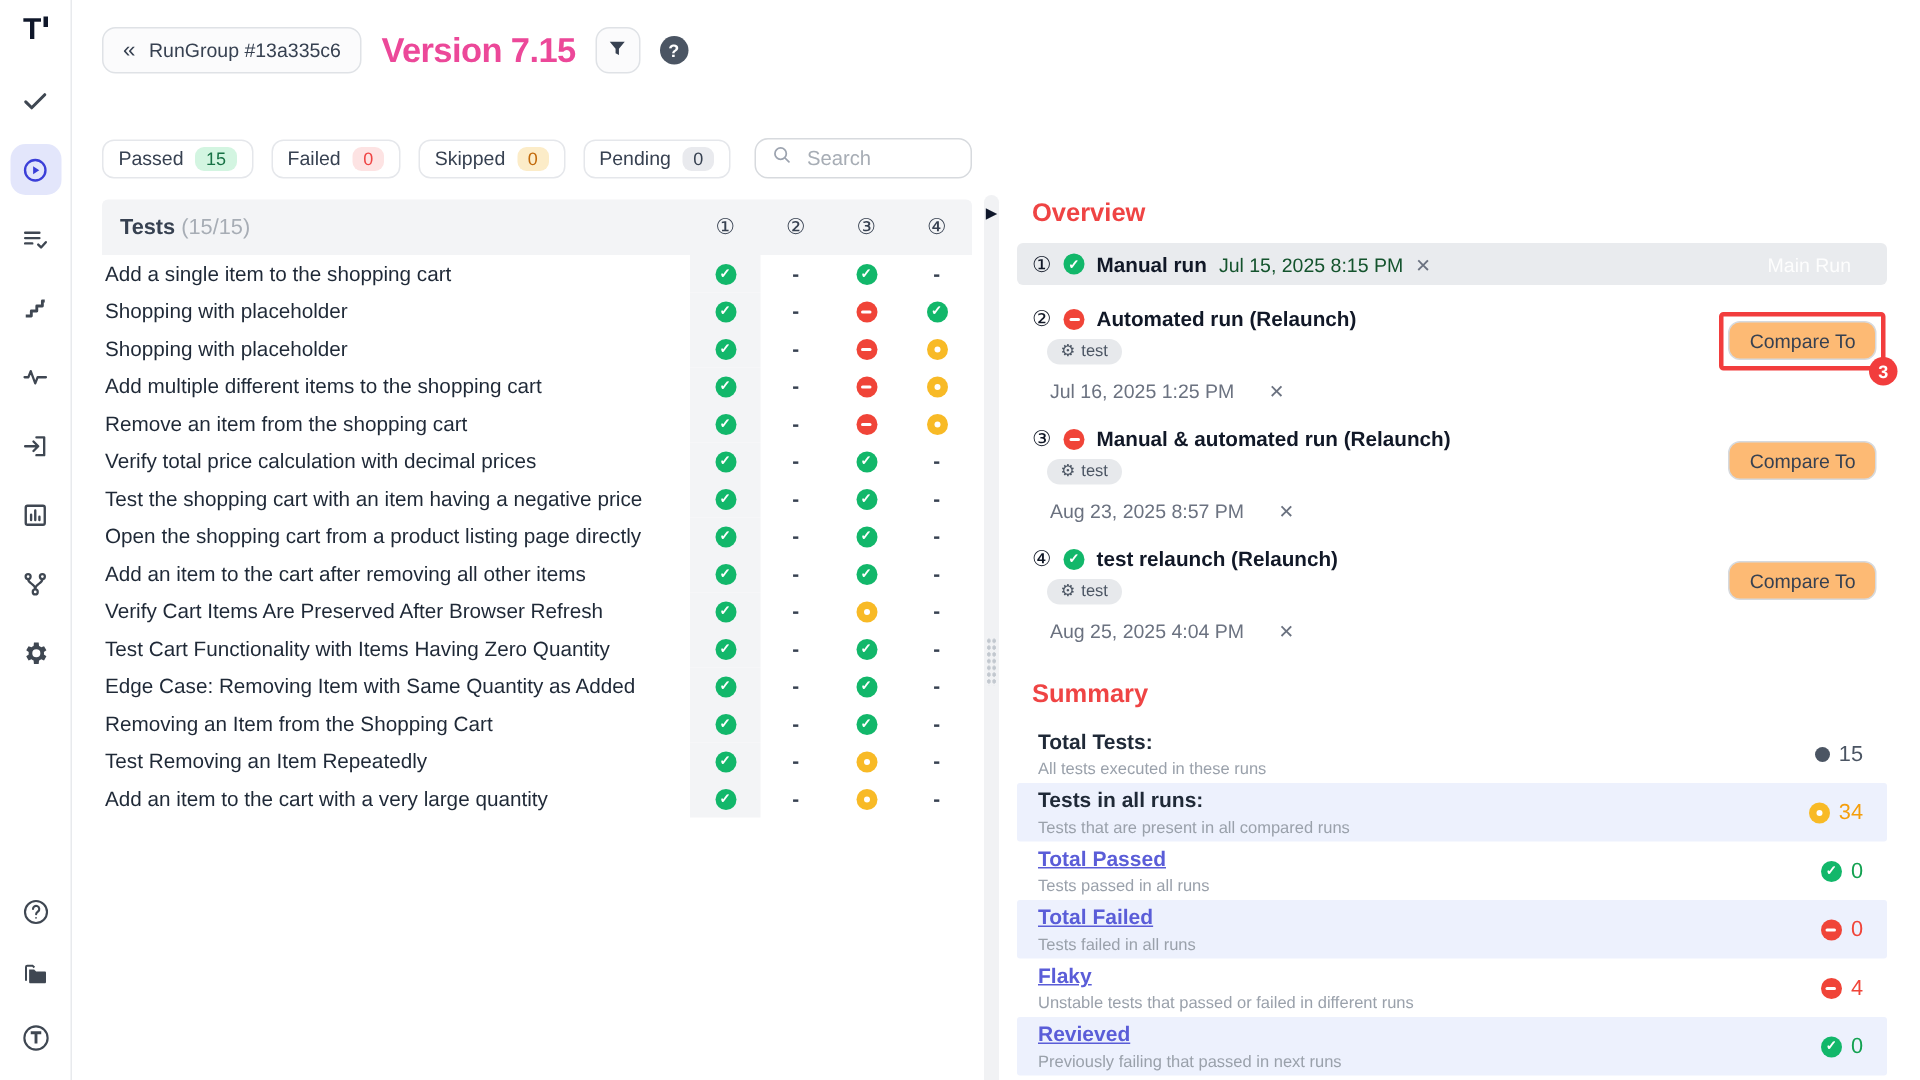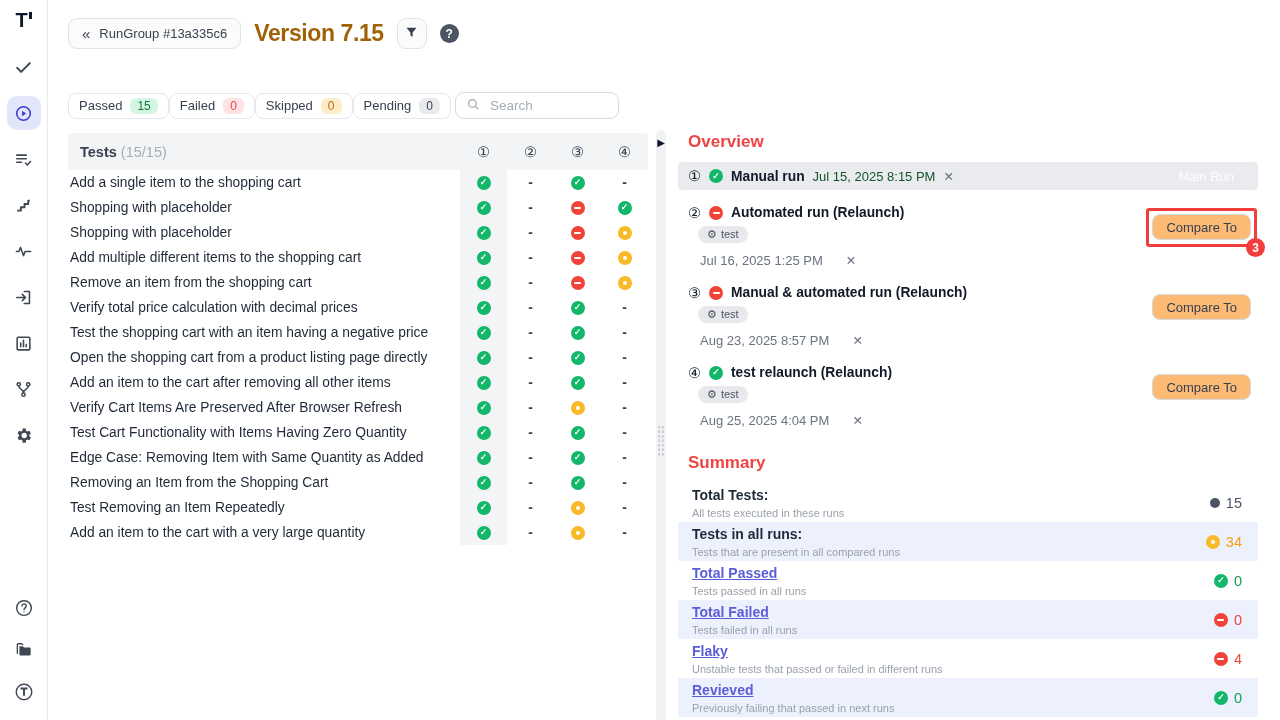--- a/index.html
+++ b/index.html
@@ -32,36 +32,36 @@
 
   
   .main { flex:1; display:flex; flex-direction:column; min-width:0; }
   .topbar { display:flex; align-items:center; gap:13px; padding:11px 0 0 20px; height:56px; }
   .back-btn {
     display:flex; align-items:center; gap:9px; height:31px; padding:0 13px;
     border:1px solid #dfe2e6; border-radius:9px; background:#fbfbfc;
     font-family:inherit; font-size:13px; font-weight:500; color:#374151; cursor:pointer;
   }
   .chev { font-size:15px; color:#374151; }
-  .title { margin:0; font-size:23px; font-weight:700; letter-spacing:-0.4px; color:#a16207; }
+  .title { margin:0; font-size:23px; font-weight:700; letter-spacing:-0.4px; color:#ec4899; }
   .filter-btn {
     width:30px; height:31px; border:1px solid #dfe2e6; border-radius:9px; background:#fbfbfc;
     display:flex; align-items:center; justify-content:center; color:#374151; cursor:pointer;
   }
   .filter-btn svg { width:15px; height:15px; }
   .help-dot {
     width:19px; height:19px; border-radius:50%; background:#4b5563; color:#fff;
     font-size:12px; font-weight:700; display:flex; align-items:center; justify-content:center; cursor:pointer;
   }
 
   .content { flex:1; display:flex; min-height:0; }
 
   
   .left-pane { width:608px; flex:0 0 608px; padding:36px 8px 0 20px; }
-  .filter-row { display:flex; align-items:center; margin-bottom:14px; }
+  .filter-row { display:flex; align-items:center; gap:12px; margin-bottom:14px; }
   .chip {
     display:flex; align-items:center; gap:8px; height:26px; padding:0 10px;
     border:1px solid #e5e7eb; border-radius:8px; background:#fff;
     font-size:13px; font-weight:500; color:#374151; cursor:pointer;
   }
   .chip-badge { font-size:12px; padding:1px 7px; border-radius:6px; font-weight:500; }
   .badge-passed  { background:#d3f5e1; color:#177245; }
   .badge-failed  { background:#fde3e3; color:#ef4444; }
   .badge-skipped { background:#fcecc8; color:#c2690a; }
   .badge-pending { background:#e9eaee; color:#374151; }

